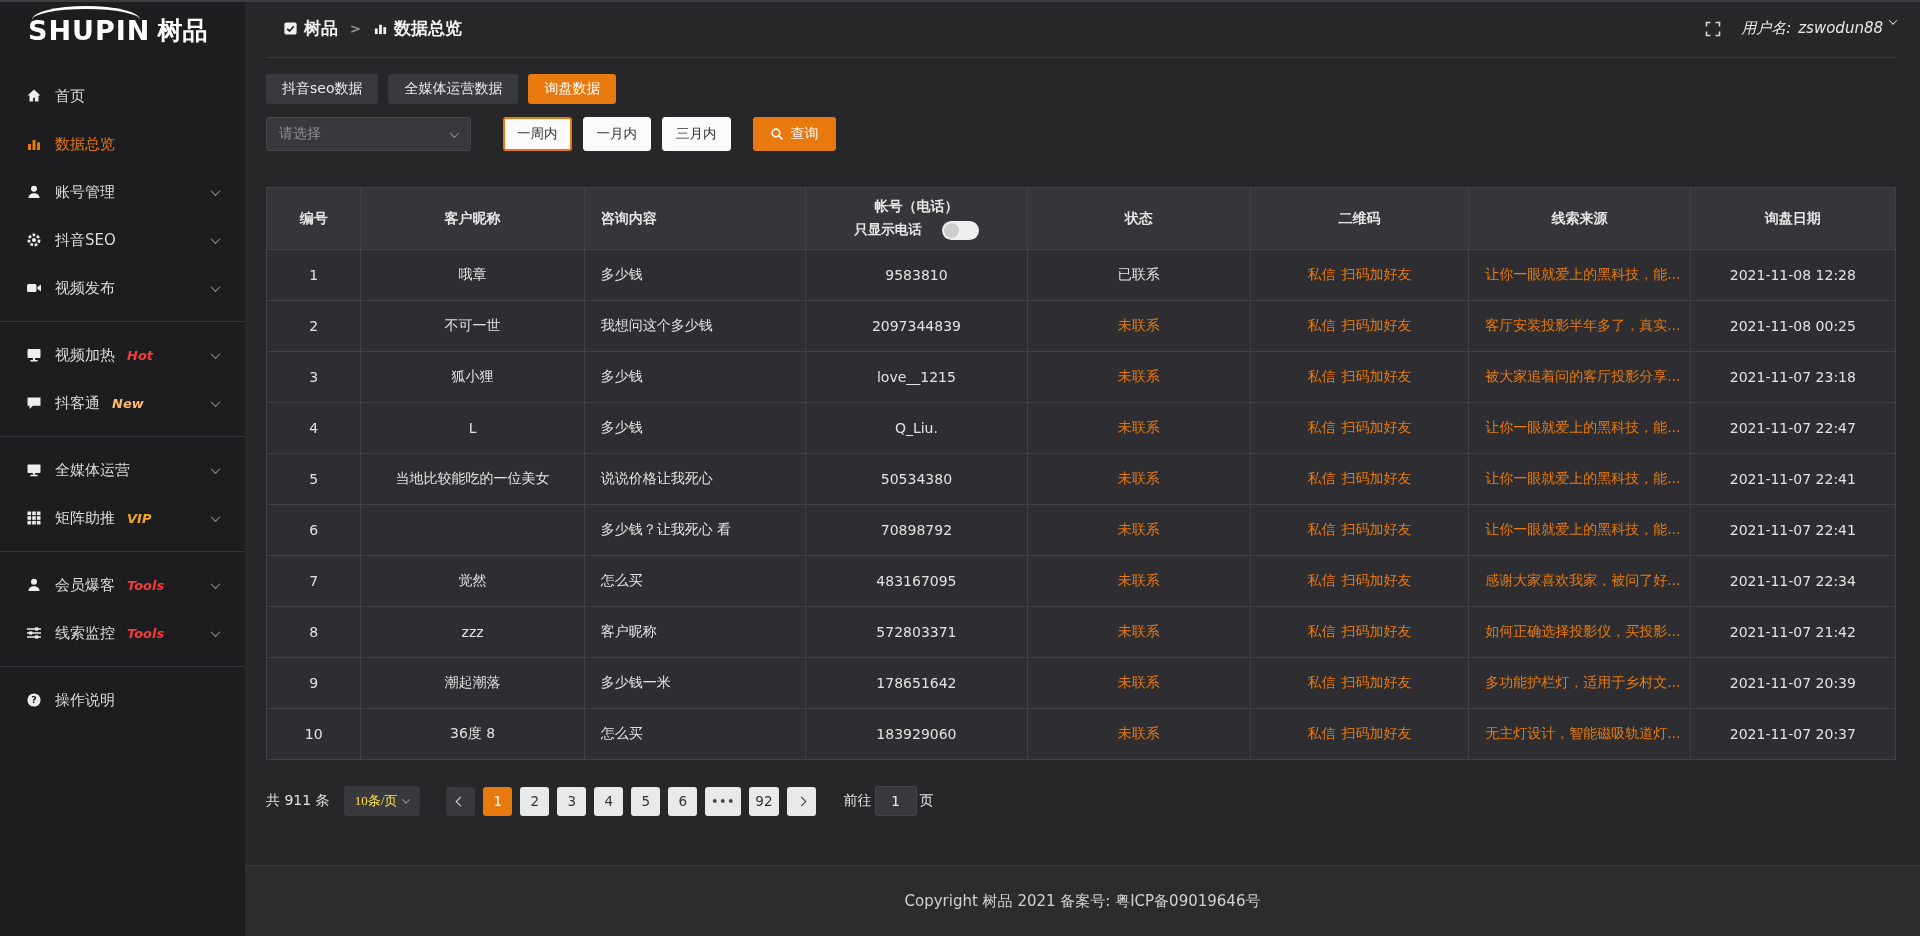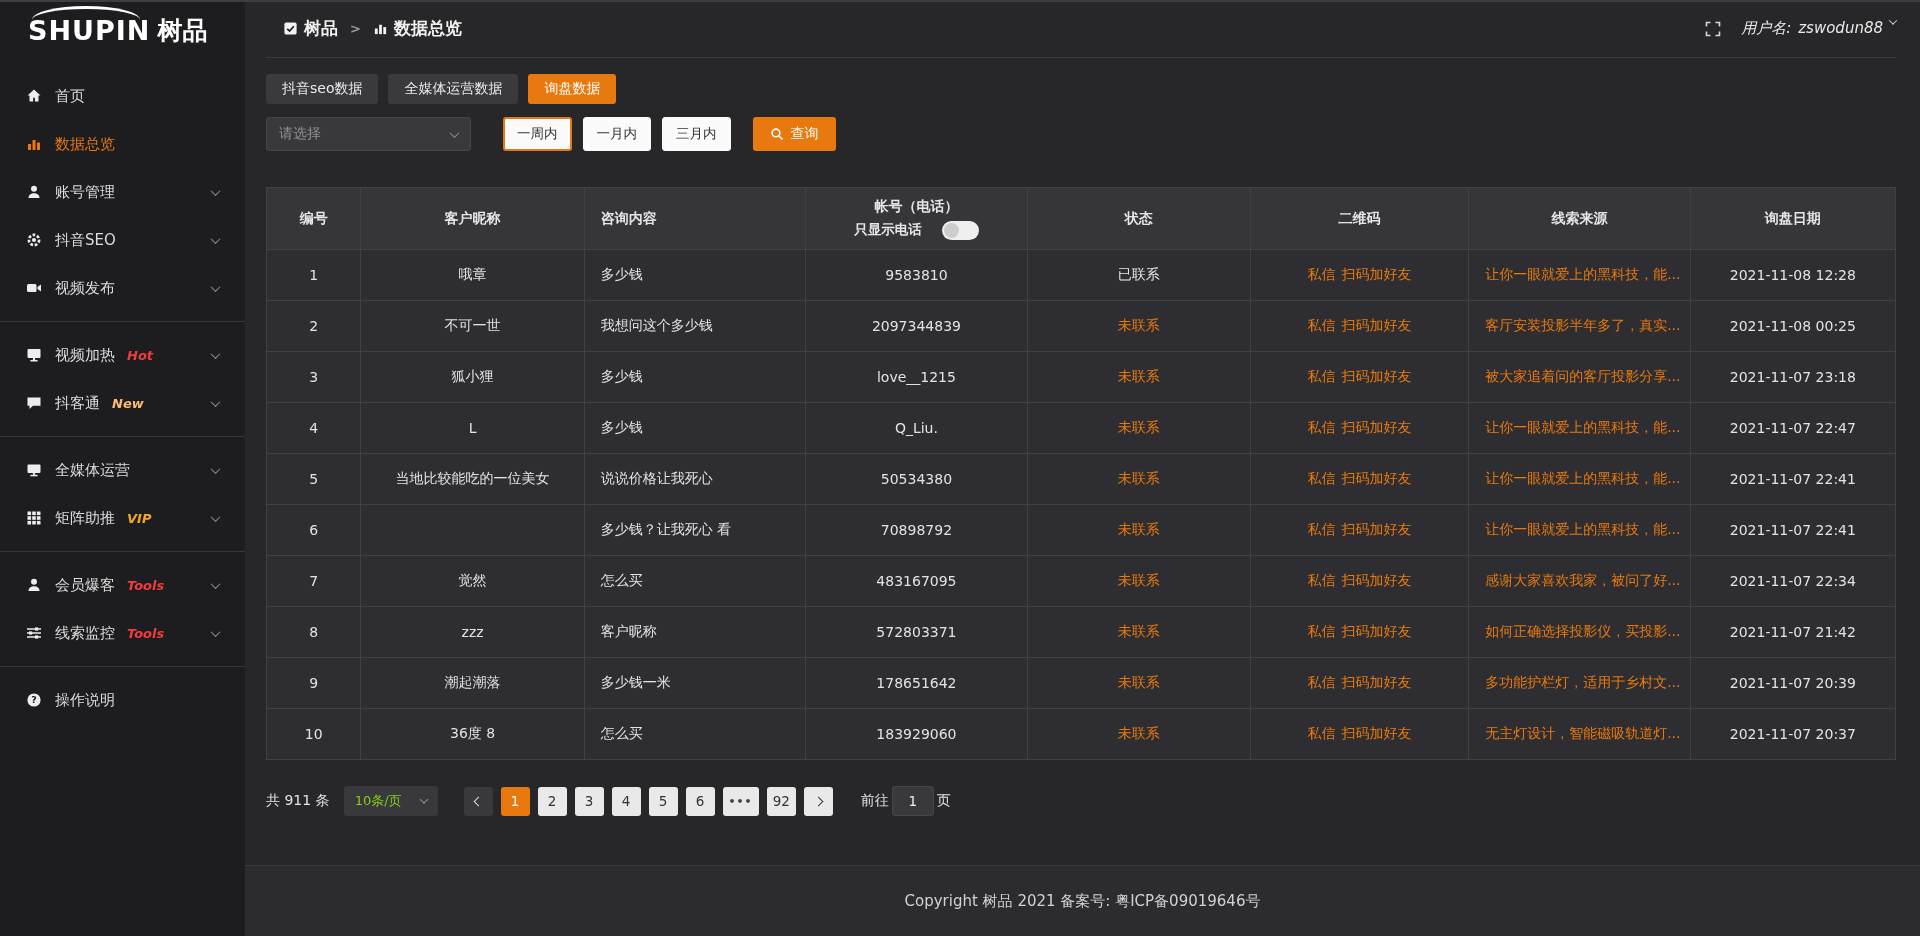--- a/index.html
+++ b/index.html
@@ -69,21 +69,21 @@
   .switch { width:37px; height:19px; background:#efefef; border-radius:10px; position:relative; display:inline-block; cursor:pointer; flex:none; }
   .switch::before { content:""; position:absolute; left:2px; top:2px; width:15px; height:15px; border-radius:50%; background:#cdcdcd; }
   .status-pending { color:#e8790e; }
   .status-contacted { color:#e6e6e6; }
   .olink { color:#e8790e; cursor:pointer; }
   .qr-cell span + span { margin-left:6px; }
 
   
   .pagination { display:flex; align-items:center; margin-top:26px; font-size:14px; color:#e3e3e3; }
   .pg-total { margin-right:14px; }
-  .size-select { background:#39393d; height:30px; padding:0 11px; border-radius:3px; display:flex; gap:19px; align-items:center; font-size:13px; color:#84cc16; cursor:pointer; }
+  .size-select { background:#39393d; height:30px; padding:0 11px; border-radius:3px; display:flex; gap:6px; align-items:center; font-size:13px; color:#fde047; cursor:pointer;font-family:Liberation Serif, serif; }
   .size-select .arr { color:#9a9a9e; width:6px; height:6px; }
   .pg-group { display:flex; gap:8px; margin-left:26px; align-items:center; }
   .pg-btn { min-width:29px; height:29px; padding:0 6px; border-radius:3px; display:flex; align-items:center; justify-content:center; font-size:13.5px; cursor:pointer; }
   .pg-prev { background:#39393d; color:#d8d8d8; }
   .pg-next { background:#e9e9e9; color:#3a3a3a; }
   .pg-num { background:#e9e9e9; color:#333; }
   .pg-num.active { background:#e8790e; color:#fff; }
   .pg-ellipsis { background:#e9e9e9; color:#444; font-size:11px; letter-spacing:1px; font-weight:bold; }
   .goto { margin-left:28px; display:flex; align-items:center; gap:3px; }
   .goto-input { width:42px; height:30px; background:#39393d; border:1px solid #464649; border-radius:3px; color:#eee; text-align:center; font-size:13.5px; font-family:inherit; }

